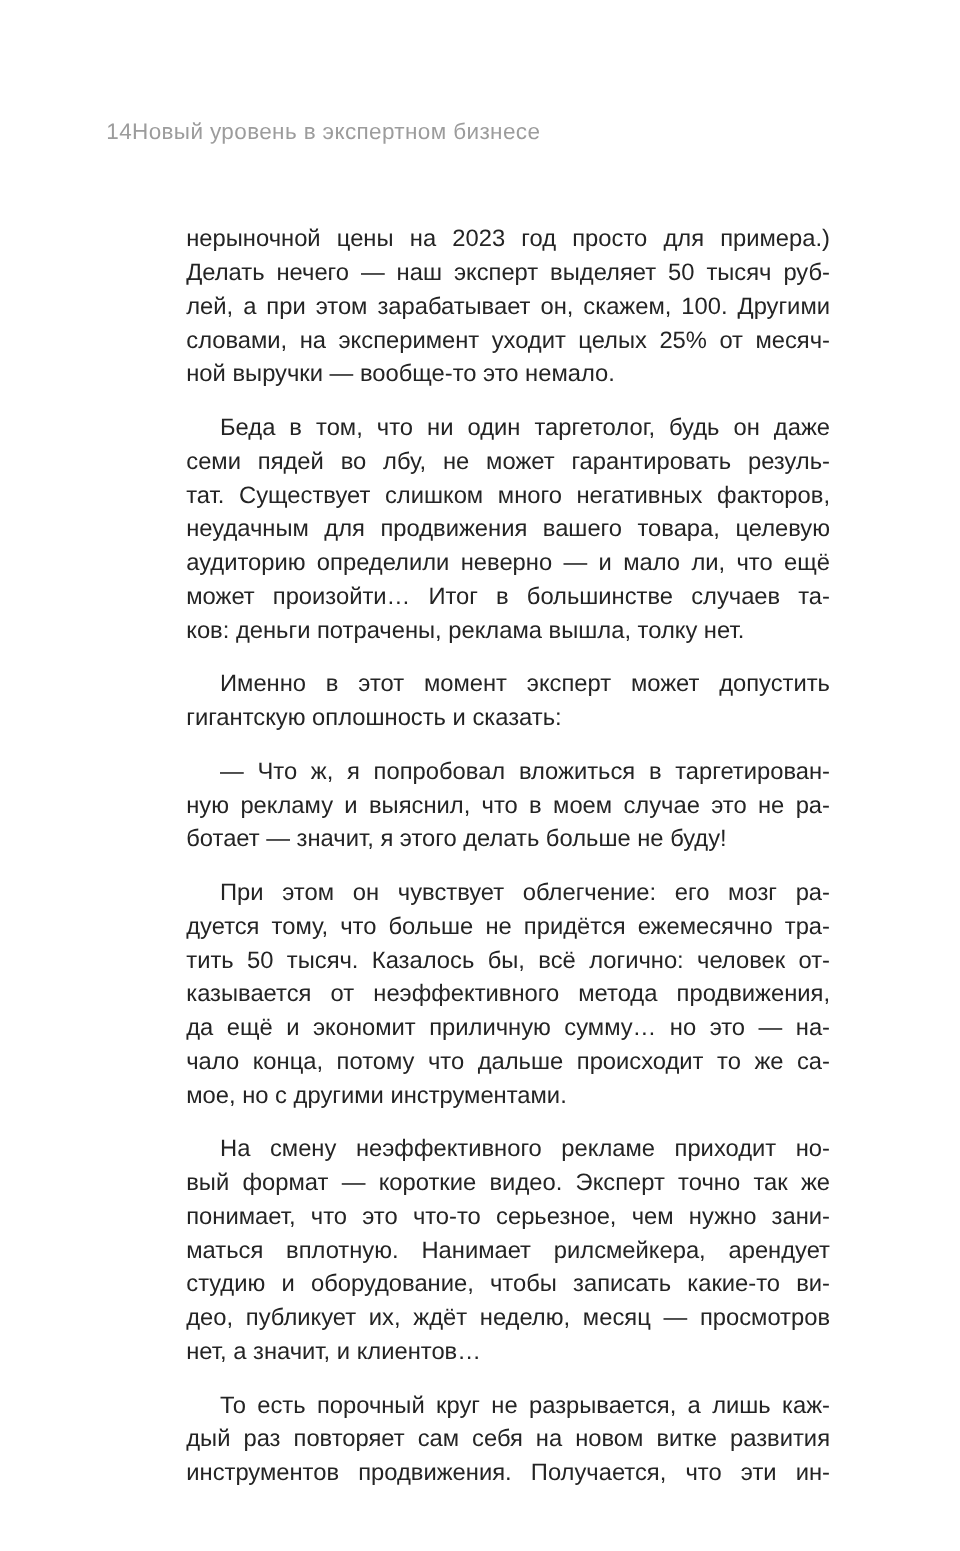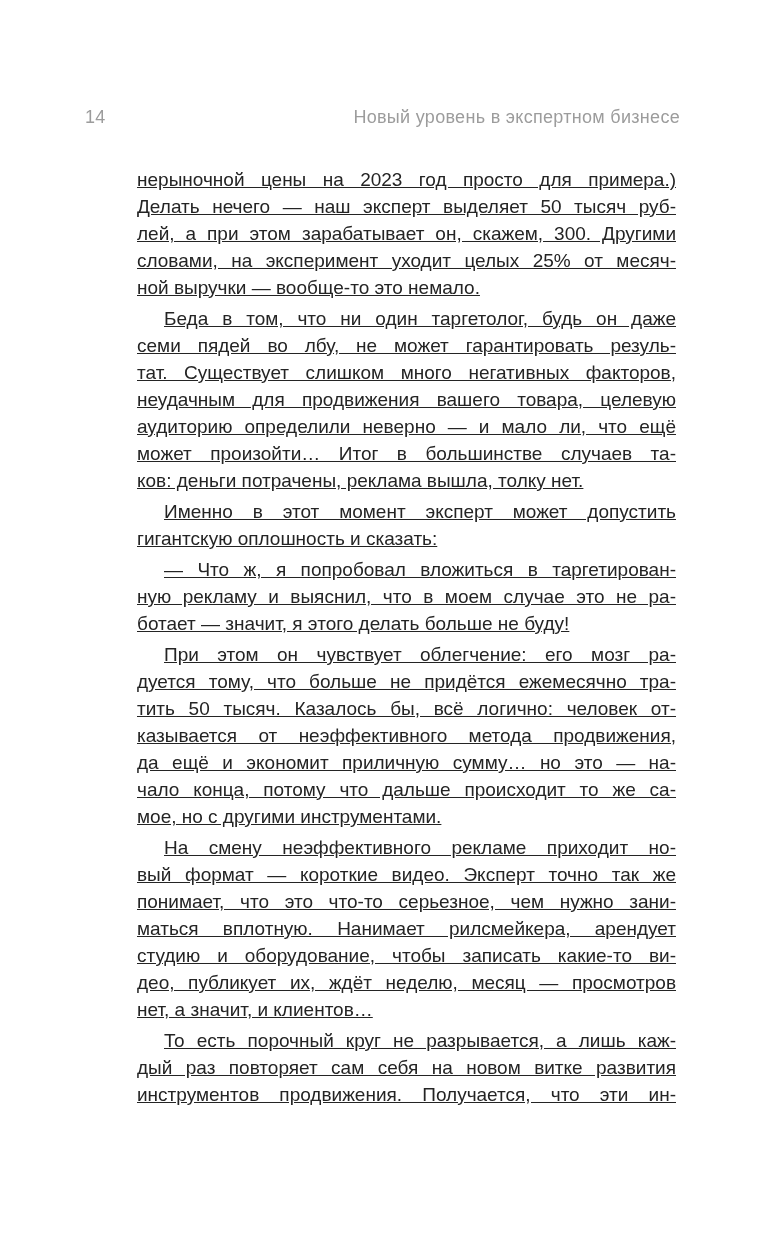--- a/index.html
+++ b/index.html
@@ -6,35 +6,34 @@
   .page{
     position:relative;
     width:768px;height:1241px;
     background:#ffffff;
     font-family:"Liberation Sans","DejaVu Sans",sans-serif;
     overflow:hidden;
   }
   .running{
     position:absolute;
     left:85px;right:88px;top:95px;
-    display:flex;justify-content:space-between;align-items:baseline;
+    display:flex;justify-content:flex-start;align-items:baseline;
     color:#9c9c9c;
     font-size:18px;
     font-weight:400;
     letter-spacing:0.3px;
-    margin-top:12px;
   }
   .pagenum{flex:0 0 auto;}
   .runtitle{flex:0 0 auto;}
   .content{
     position:absolute;
     left:133px;top:162px;width:547px;
     color:#242424;
   }
-  .para{margin:4px;padding:0;text-decoration:underline;}
+  .para{margin:16px;padding:0;}
   .line{
     font-size:19px;
     line-height:27px;
     height:27px;
     text-align:justify;
     text-align-last:justify;
     font-weight:400;
   }
   .line.ind{text-indent:27px;}
   .line.end{text-align-last:left;}
@@ -47,21 +46,21 @@
   <header class="running">
     <span class="pagenum">14</span>
     <span class="runtitle">Новый уровень в экспертном бизнесе</span>
   </header>
 
   <main class="content">
 
     <section class="para">
       <div class="line">нерыночной цены на 2023 год просто для примера.)</div>
       <div class="line">Делать нечего — наш эксперт выделяет 50 тысяч руб-</div>
-      <div class="line">лей, а при этом зарабатывает он, скажем, 300. Другими</div>
+      <div class="line">лей, а при этом зарабатывает он, скажем, 100. Другими</div>
       <div class="line">словами, на эксперимент уходит целых 25% от месяч-</div>
       <div class="line end">ной выручки — вообще-то это немало.</div>
     </section>
 
     <section class="para">
       <div class="line ind">Беда в том, что ни один таргетолог, будь он даже</div>
       <div class="line">семи пядей во лбу, не может гарантировать резуль-</div>
       <div class="line">тат. Существует слишком много негативных факторов,</div>
       <div class="line">неудачным для продвижения вашего товара, целевую</div>
       <div class="line">аудиторию определили неверно — и мало ли, что ещё</div>

